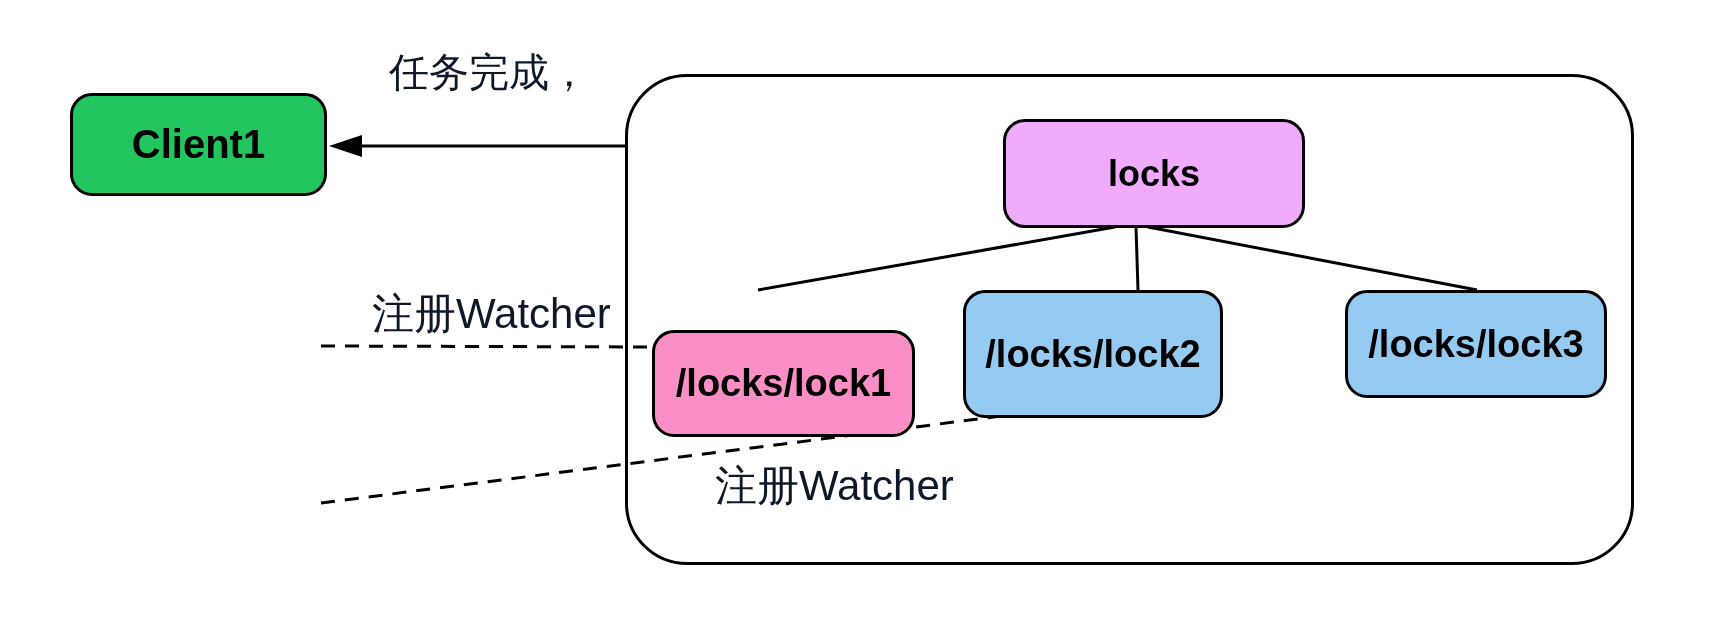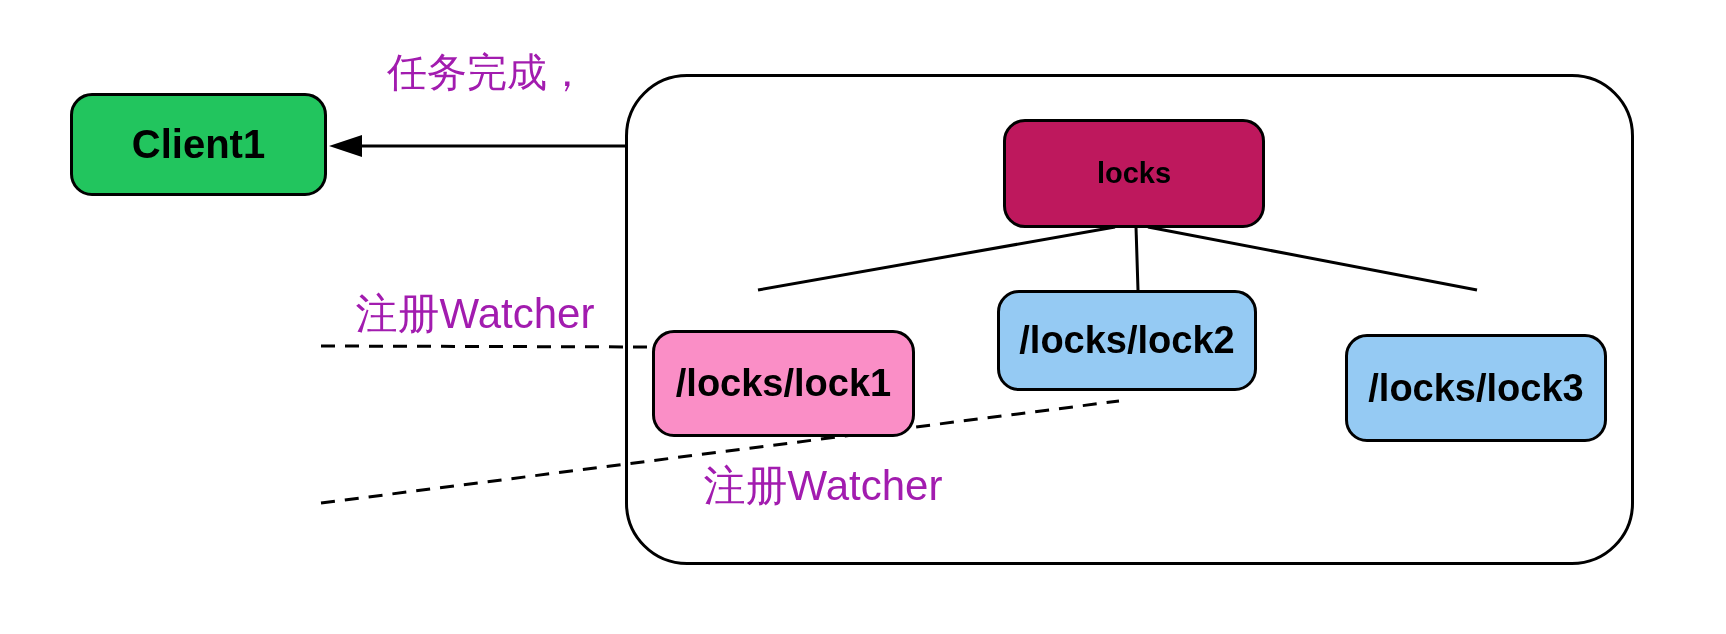--- a/index.html
+++ b/index.html
@@ -30,35 +30,36 @@
   .client3{left:58px;top:464px;width:262px;height:111px;}
   .zk-container{
     position:absolute;
     left:625px;top:74px;width:1009px;height:491px;
     border:3px solid #000;
     border-radius:62px;
     background:#ffffff;
     box-sizing:border-box;
   }
   .node-root{
-    background:#be185d;
-    left:1003px;top:119px;width:262px;height:109px;
-    font-size:29px;
+    background:#f0abfc;
+    left:1003px;top:119px;width:302px;height:109px;
+    font-size:36px;
   }
   .node-lock{font-size:38px;}
   .node-lock1{background:#FA8EC6;left:652px;top:290px;width:263px;height:107px;margin-top:40px;}
-  .node-lock2{background:#95CAF3;left:997px;top:290px;width:260px;height:101px;justify-content:center;}
-  .node-lock3{background:#95CAF3;left:1345px;top:290px;width:262px;height:108px;margin-top:44px;}
+  .node-lock2{background:#95CAF3;left:963px;top:290px;width:260px;height:128px;justify-content:center;}
+  .node-lock3{background:#95CAF3;left:1345px;top:290px;width:262px;height:108px;}
   .anno{
     position:absolute;
-    color:#a21caf;
+    color:#0f172a;
     font-size:42px;
-    text-align:center;
+    text-align:left;
     line-height:1.1;
     white-space:nowrap;
+    margin-left:32px;
   }
   .anno-delete{left:357px;top:50px;width:260px;font-size:40px;}
   .anno-watcher1{left:340px;top:291px;width:270px;}
   .anno-watcher2{left:683px;top:463px;width:280px;}
 </style>
 </head>
 <body>
 
 <div class="stage">
 

